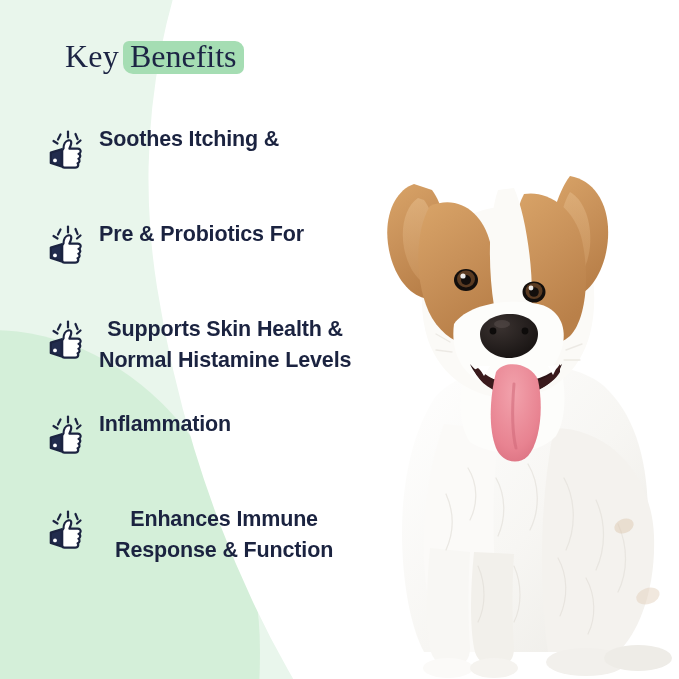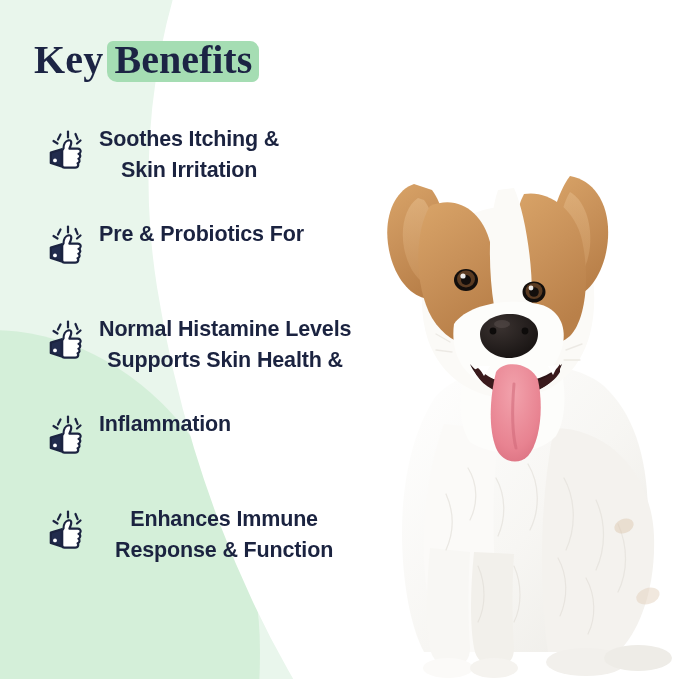--- a/index.html
+++ b/index.html
@@ -47,29 +47,28 @@
     top: 470px;
     width: 900px;
     height: 520px;
     background: #ffffff;
     border-radius: 55% 45% 40% 60% / 60% 45% 55% 40%;
   }
 
   
   .heading {
     position: absolute;
-    left: 34px;
+    left: 65px;
     top: 38px;
     z-index: 5;
     font-family: "Liberation Serif", serif;
-    font-size: 40px;
+    font-size: 32px;
     line-height: 1;
     color: #1c2444;
     white-space: nowrap;
-    font-weight: bold;
   }
   .heading .word-plain {
     letter-spacing: 0.2px;
   }
   .heading .word-hl {
     position: relative;
     display: inline-block;
     padding: 2px 7px 4px 7px;
     margin-left: 4px;
     color: #1c2444;
@@ -161,21 +160,20 @@
             <line x1="36.5" y1="12.5" x2="33.0" y2="15.5"></line>
             <line x1="9.5" y1="13.0" x2="13.5" y2="15.5"></line>
           </g>
           <path d="M19.5 20.5 C19.5 16.5 21.5 13.0 24.5 12.3 C26.6 11.9 27.5 13.3 27.2 15.4 C26.9 17.4 25.9 19.3 25.4 20.6 L33.6 20.6 C35.6 20.6 36.9 21.9 36.6 23.6 C36.4 24.8 35.6 25.6 34.6 25.9 C35.8 26.3 36.4 27.3 36.2 28.6 C36.0 29.7 35.3 30.4 34.4 30.7 C35.3 31.2 35.7 32.1 35.5 33.2 C35.3 34.3 34.5 35.0 33.6 35.3 C34.2 35.8 34.4 36.6 34.2 37.5 C33.9 38.9 32.7 39.7 31.1 39.7 L20.6 39.7 C19.0 39.7 18.2 38.7 18.2 37.2 L18.2 22.5 Z" fill="#ffffff" stroke="#1b2340" stroke-width="2.2" stroke-linejoin="round"></path>
           <path d="M6.8 24.6 L17.6 21.2 L17.6 38.4 L6.8 34.9 Z" fill="#222c4e" stroke="#1b2340" stroke-width="2.2" stroke-linejoin="round"></path>
           <circle cx="11.0" cy="32.4" r="1.9" fill="#ffffff"></circle>
         </svg>
       </span>
       <span class="benefit-text">
         <span class="ln">Soothes Itching &amp;</span>
-        <span class="ln">Skin Irritation</span>
       </span>
     </div>
 
     <div class="benefit-row">
       <span class="icon-wrap">
         <svg viewBox="0 0 46 46" xmlns="http://www.w3.org/2000/svg">
           <g stroke="#1b2340" stroke-width="2.2" stroke-linecap="round" fill="none">
             <line x1="16.5" y1="6.5" x2="14.0" y2="11.5"></line>
             <line x1="24.0" y1="3.5" x2="24.0" y2="9.5"></line>
             <line x1="31.5" y1="6.0" x2="33.6" y2="11.2"></line>
@@ -201,22 +199,22 @@
             <line x1="31.5" y1="6.0" x2="33.6" y2="11.2"></line>
             <line x1="36.5" y1="12.5" x2="33.0" y2="15.5"></line>
             <line x1="9.5" y1="13.0" x2="13.5" y2="15.5"></line>
           </g>
           <path d="M19.5 20.5 C19.5 16.5 21.5 13.0 24.5 12.3 C26.6 11.9 27.5 13.3 27.2 15.4 C26.9 17.4 25.9 19.3 25.4 20.6 L33.6 20.6 C35.6 20.6 36.9 21.9 36.6 23.6 C36.4 24.8 35.6 25.6 34.6 25.9 C35.8 26.3 36.4 27.3 36.2 28.6 C36.0 29.7 35.3 30.4 34.4 30.7 C35.3 31.2 35.7 32.1 35.5 33.2 C35.3 34.3 34.5 35.0 33.6 35.3 C34.2 35.8 34.4 36.6 34.2 37.5 C33.9 38.9 32.7 39.7 31.1 39.7 L20.6 39.7 C19.0 39.7 18.2 38.7 18.2 37.2 L18.2 22.5 Z" fill="#ffffff" stroke="#1b2340" stroke-width="2.2" stroke-linejoin="round"></path>
           <path d="M6.8 24.6 L17.6 21.2 L17.6 38.4 L6.8 34.9 Z" fill="#222c4e" stroke="#1b2340" stroke-width="2.2" stroke-linejoin="round"></path>
           <circle cx="11.0" cy="32.4" r="1.9" fill="#ffffff"></circle>
         </svg>
       </span>
       <span class="benefit-text">
+        <span class="ln">Supports Skin Health &amp;</span>
         <span class="ln">Normal Histamine Levels</span>
-        <span class="ln">Supports Skin Health &amp;</span>
       </span>
     </div>
 
     <div class="benefit-row">
       <span class="icon-wrap">
         <svg viewBox="0 0 46 46" xmlns="http://www.w3.org/2000/svg">
           <g stroke="#1b2340" stroke-width="2.2" stroke-linecap="round" fill="none">
             <line x1="16.5" y1="6.5" x2="14.0" y2="11.5"></line>
             <line x1="24.0" y1="3.5" x2="24.0" y2="9.5"></line>
             <line x1="31.5" y1="6.0" x2="33.6" y2="11.2"></line>

